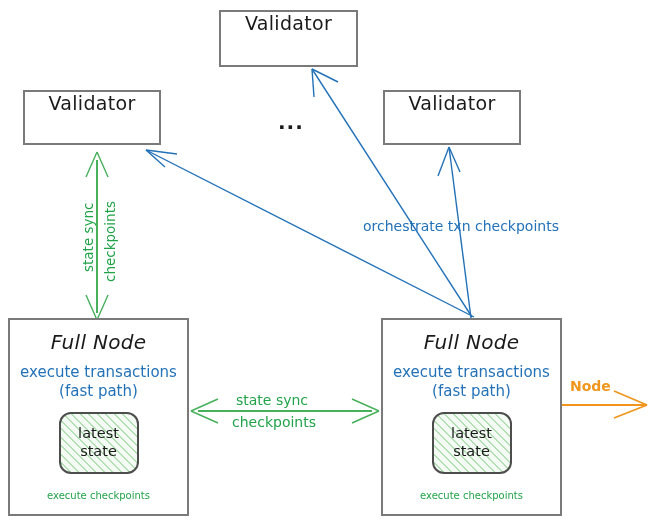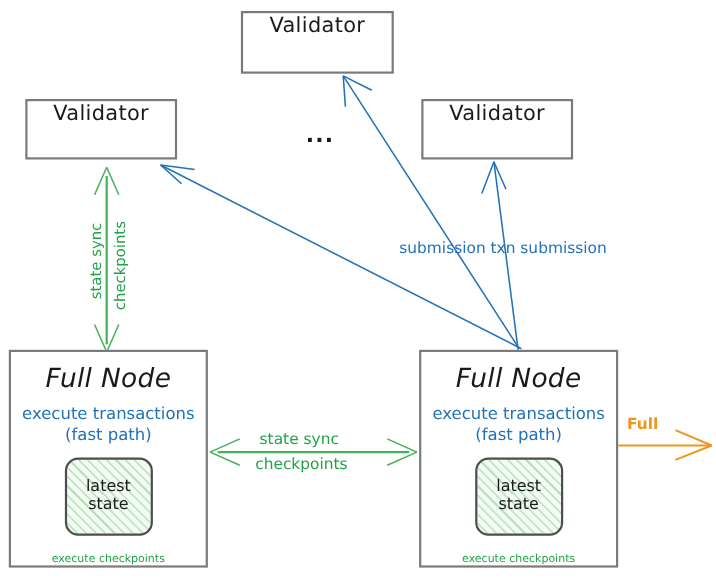--- a/index.html
+++ b/index.html
@@ -31,37 +31,37 @@
     color: #1a1a1a;
     font-family: "DejaVu Sans", sans-serif;
     letter-spacing: 0.3px;
   }
   .fullnode-box {
     display: flex;
     flex-direction: column;
     align-items: center;
   }
   .fullnode-title {
-    font-size: 24px;
+    font-size: 20px;
     color: #1a1a1a;
     margin-top: 10px;
     font-style: italic;
     letter-spacing: 0.3px;
   }
   .fullnode-sub {
     font-size: 15px;
     color: #2372b8;
     text-align: center;
     line-height: 1.25;
     margin-top: 9px;
   }
   .state-chip {
     margin-top: 11px;
     width: 80px;
-    height: 72px;
+    height: 62px;
     box-sizing: border-box;
     border: 2px solid #4d4d4d;
     border-radius: 12px;
     display: flex;
     flex-direction: column;
     align-items: center;
     justify-content: center;
     background-color: #f4fbf4;
     background-image: repeating-linear-gradient(
       45deg,
@@ -200,17 +200,17 @@
     </div>
     <div class="fullnode-foot">execute checkpoints</div>
   </div>
 
   <div class="vert-label" style="left:80px; top:272px;">state sync</div>
   <div class="vert-label" style="left:102px; top:282px;">checkpoints</div>
 
   <div class="edge-label label-green" style="left:236px; top:392px;">state sync</div>
   <div class="edge-label label-green" style="left:232px; top:414px;">checkpoints</div>
 
-  <div class="edge-label label-blue" style="left:363px; top:218px;">submission txn submission</div>
-
-  <div class="edge-label label-orange" style="left:570px; top:378px; font-weight:600;">Full</div>
+  <div class="edge-label label-blue" style="left:363px; top:218px;">orchestrate txn checkpoints</div>
+
+  <div class="edge-label label-orange" style="left:570px; top:378px; font-weight:600;">Node</div>
 
 </div>
 
 </body></html>

